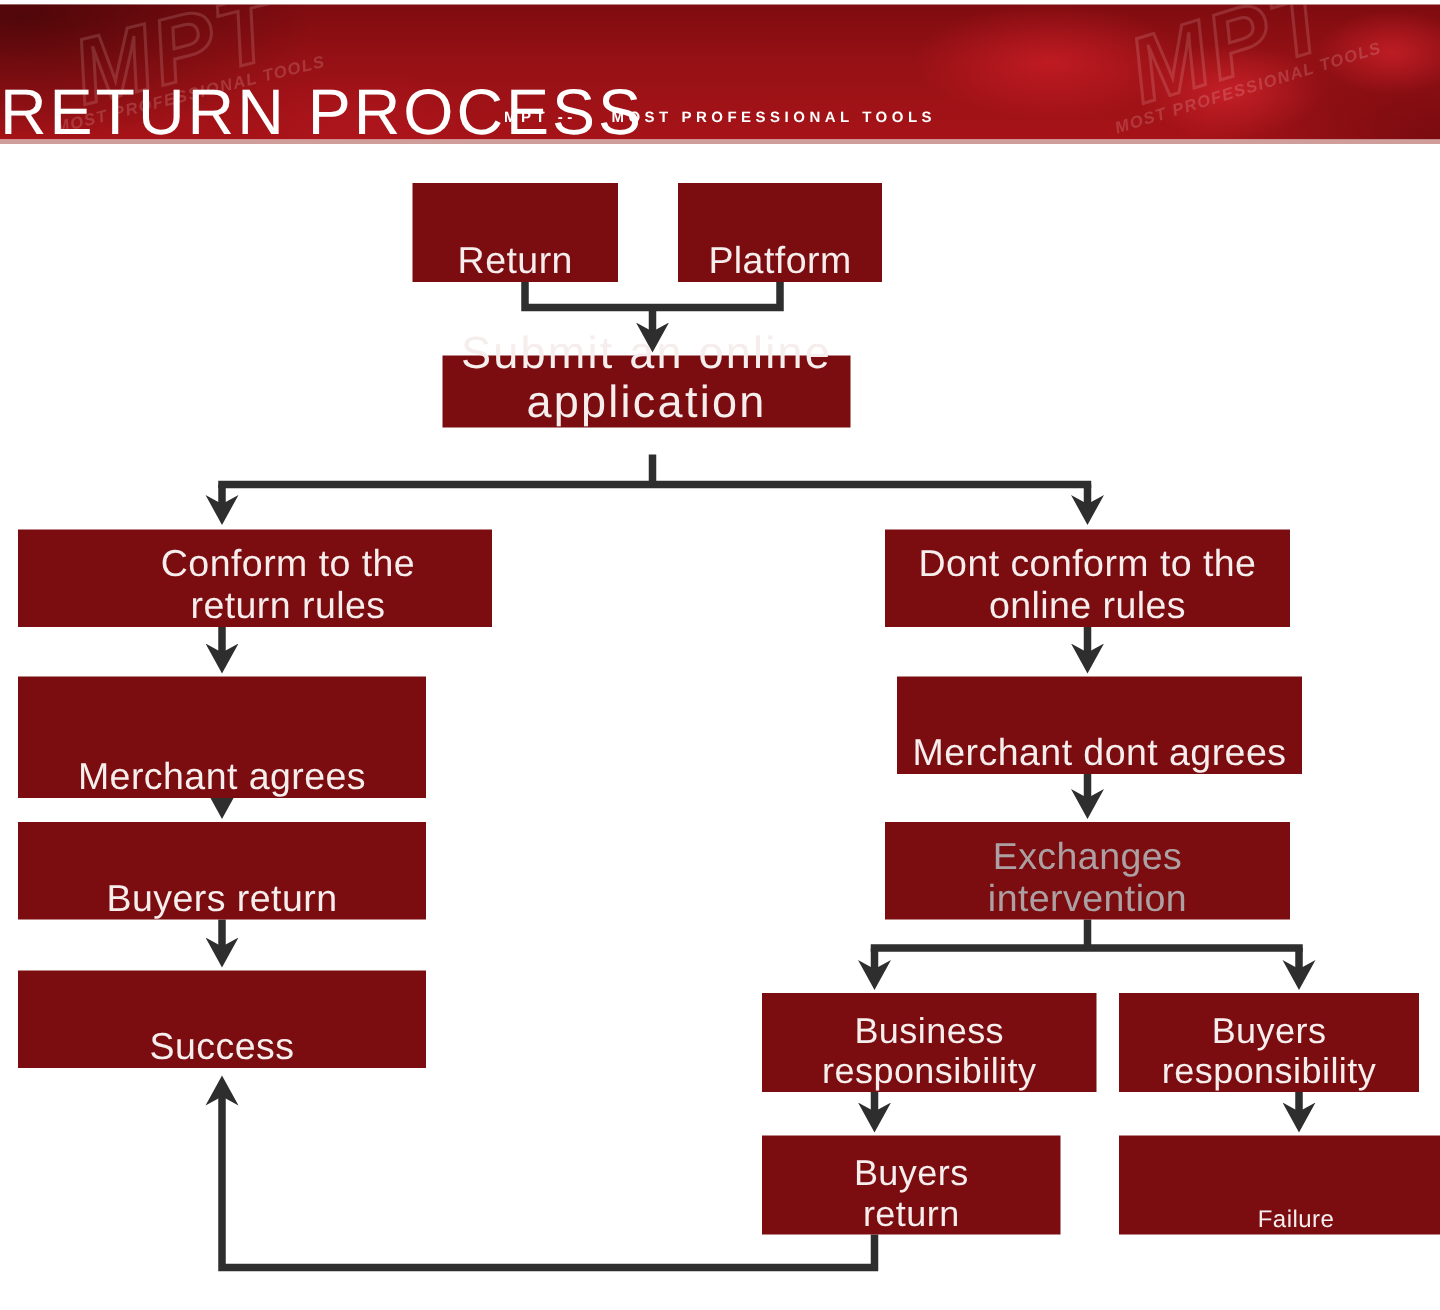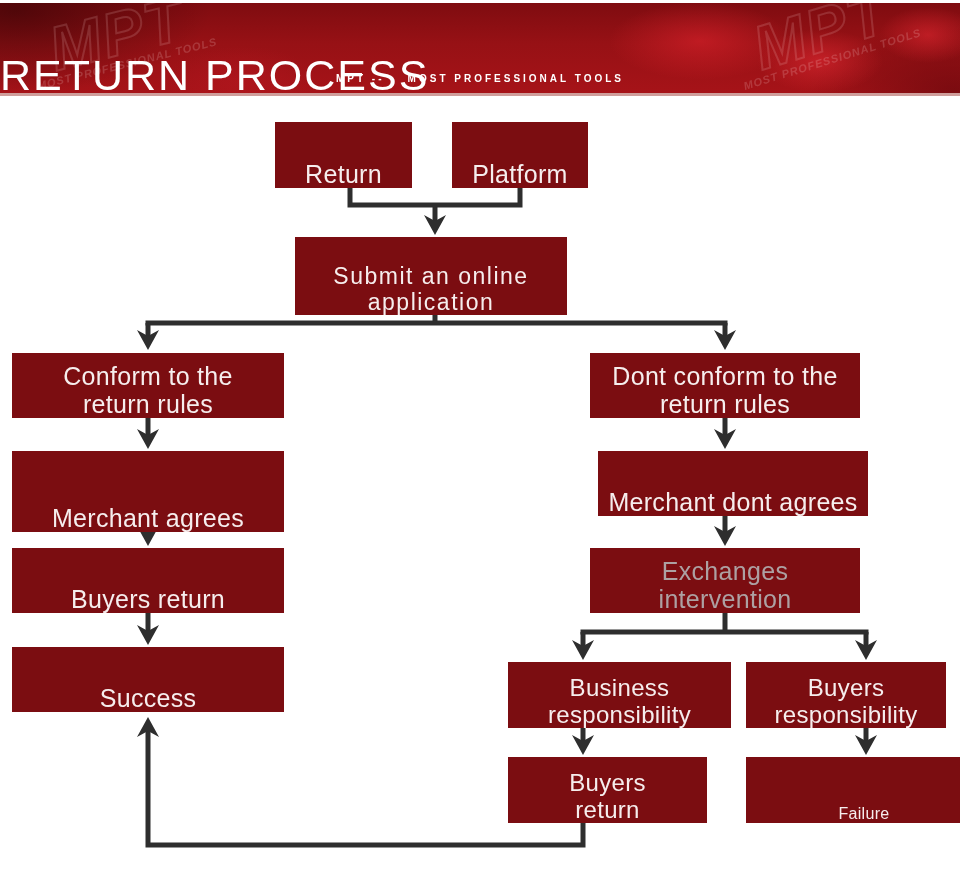--- a/index.html
+++ b/index.html
@@ -97,22 +97,22 @@
     justify-content: center;
     text-align: center;
     font-size: 25px;
     line-height: 1.1;
     letter-spacing: 0.3px;
     white-space: pre-line;
   }
 
   .n-return                  { left: 275px; top: 122px; width: 137px; height: 66px; }
   .n-exchanges               { left: 452px; top: 122px; width: 136px; height: 66px; }
-  .n-submit                  { left: 295px; top: 237px; width: 272px; height: 78px; font-size: 23px; letter-spacing: 1.5px; }
-  .n-conform                 { left: 12px;  top: 353px; width: 272px; height: 65px; }
+  .n-submit                  { left: 295px; top: 237px; width: 272px; height: 48px; font-size: 30px; letter-spacing: 1.5px; }
+  .n-conform                 { left: 12px;  top: 353px; width: 272px; height: 65px; padding-left: 44px; }
   .n-dont-conform            { left: 590px; top: 353px; width: 270px; height: 65px; }
   .n-merchant-agrees         { left: 12px;  top: 451px; width: 272px; height: 81px; }
   .n-merchant-dont-agrees    { left: 598px; top: 451px; width: 270px; height: 65px; }
   .n-buyers-return           { left: 12px;  top: 548px; width: 272px; height: 65px; }
   .n-platform                { left: 590px; top: 548px; width: 270px; height: 65px; color: var(--muted-text, #ada0a2); }
   .n-success                 { left: 12px;  top: 647px; width: 272px; height: 65px; }
   .n-business-responsibility { left: 508px; top: 662px; width: 223px; height: 66px; font-size: 24px; }
   .n-buyers-responsibility   { left: 746px; top: 662px; width: 200px; height: 66px; font-size: 24px; }
   .n-buyers-return-2         { left: 508px; top: 757px; width: 199px; height: 66px; font-size: 24px; }
   .n-failure                 { left: 746px; top: 757px; width: 236px; height: 66px; font-size: 16px; }
@@ -177,21 +177,21 @@
     <div class="node n-submit">
       <span>Submit an online
 application</span>
     </div>
     <div class="node n-conform">
       <span>Conform to the
 return rules</span>
     </div>
     <div class="node n-dont-conform">
       <span>Dont conform to the
-return rules</span>
+online rules</span>
     </div>
     <div class="node n-merchant-agrees">
       <span>Merchant agrees</span>
     </div>
     <div class="node n-merchant-dont-agrees">
       <span>Merchant dont agrees</span>
     </div>
     <div class="node n-buyers-return">
       <span>Buyers return</span>
     </div>

